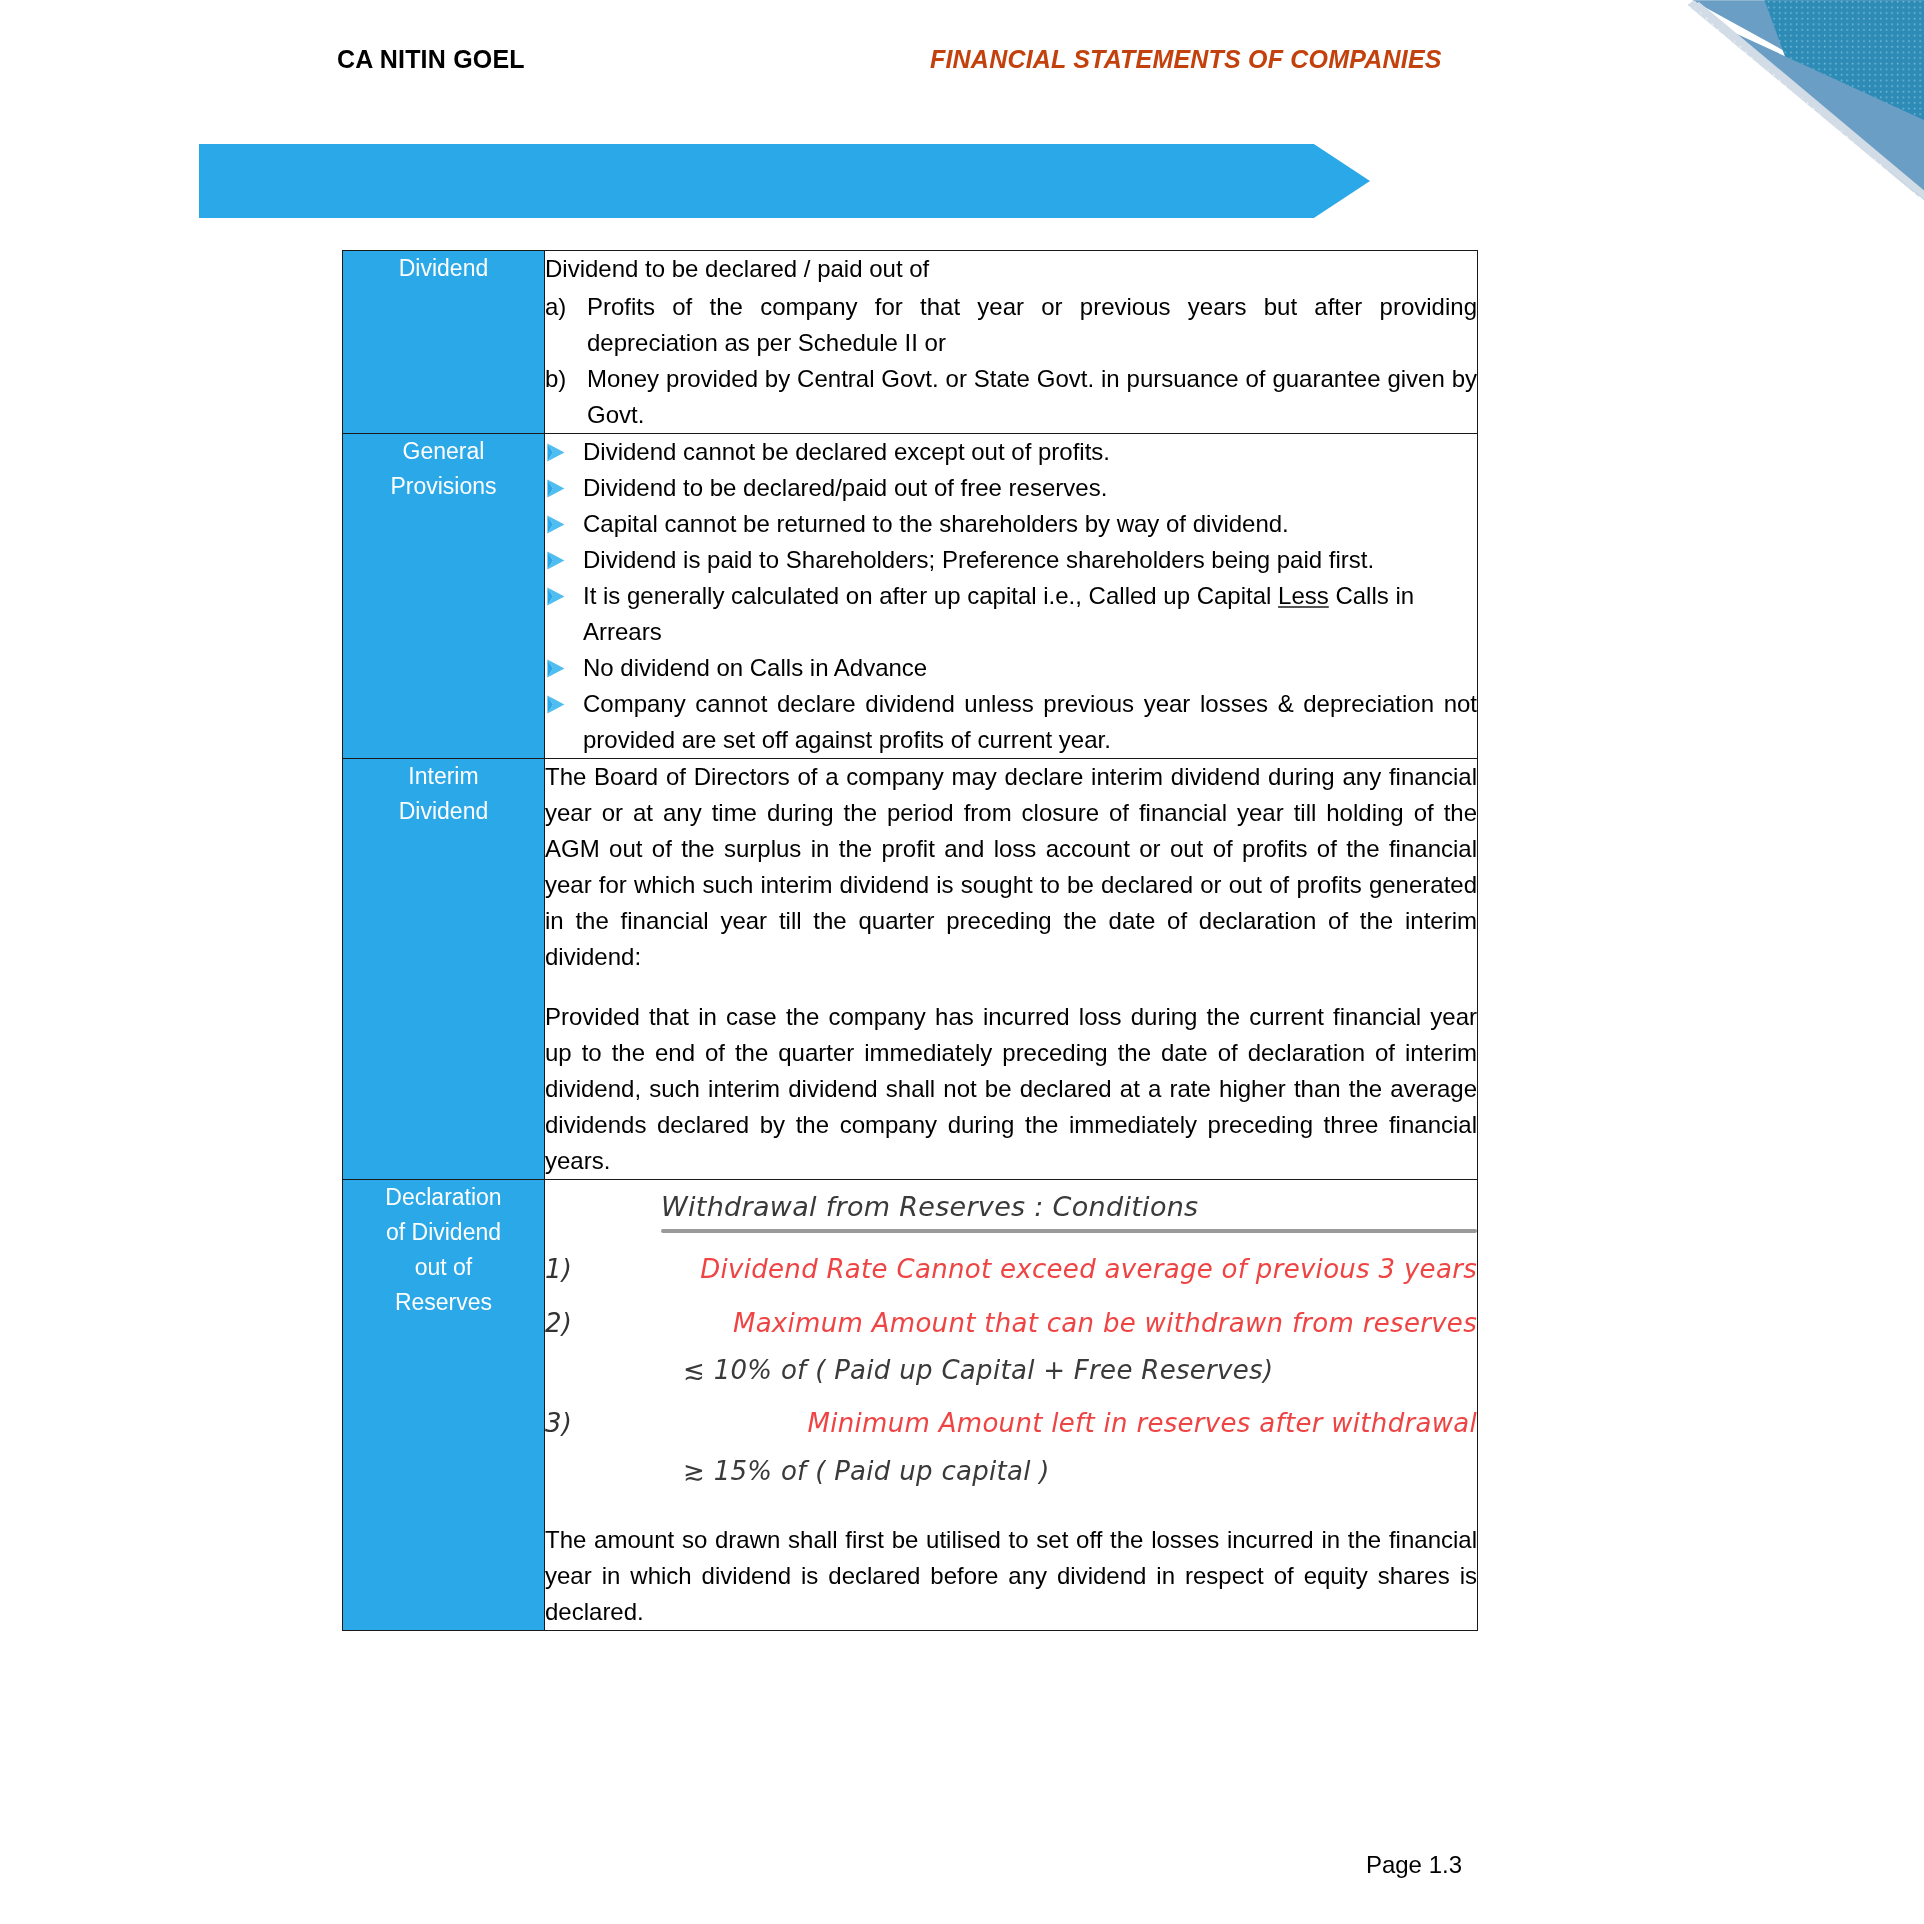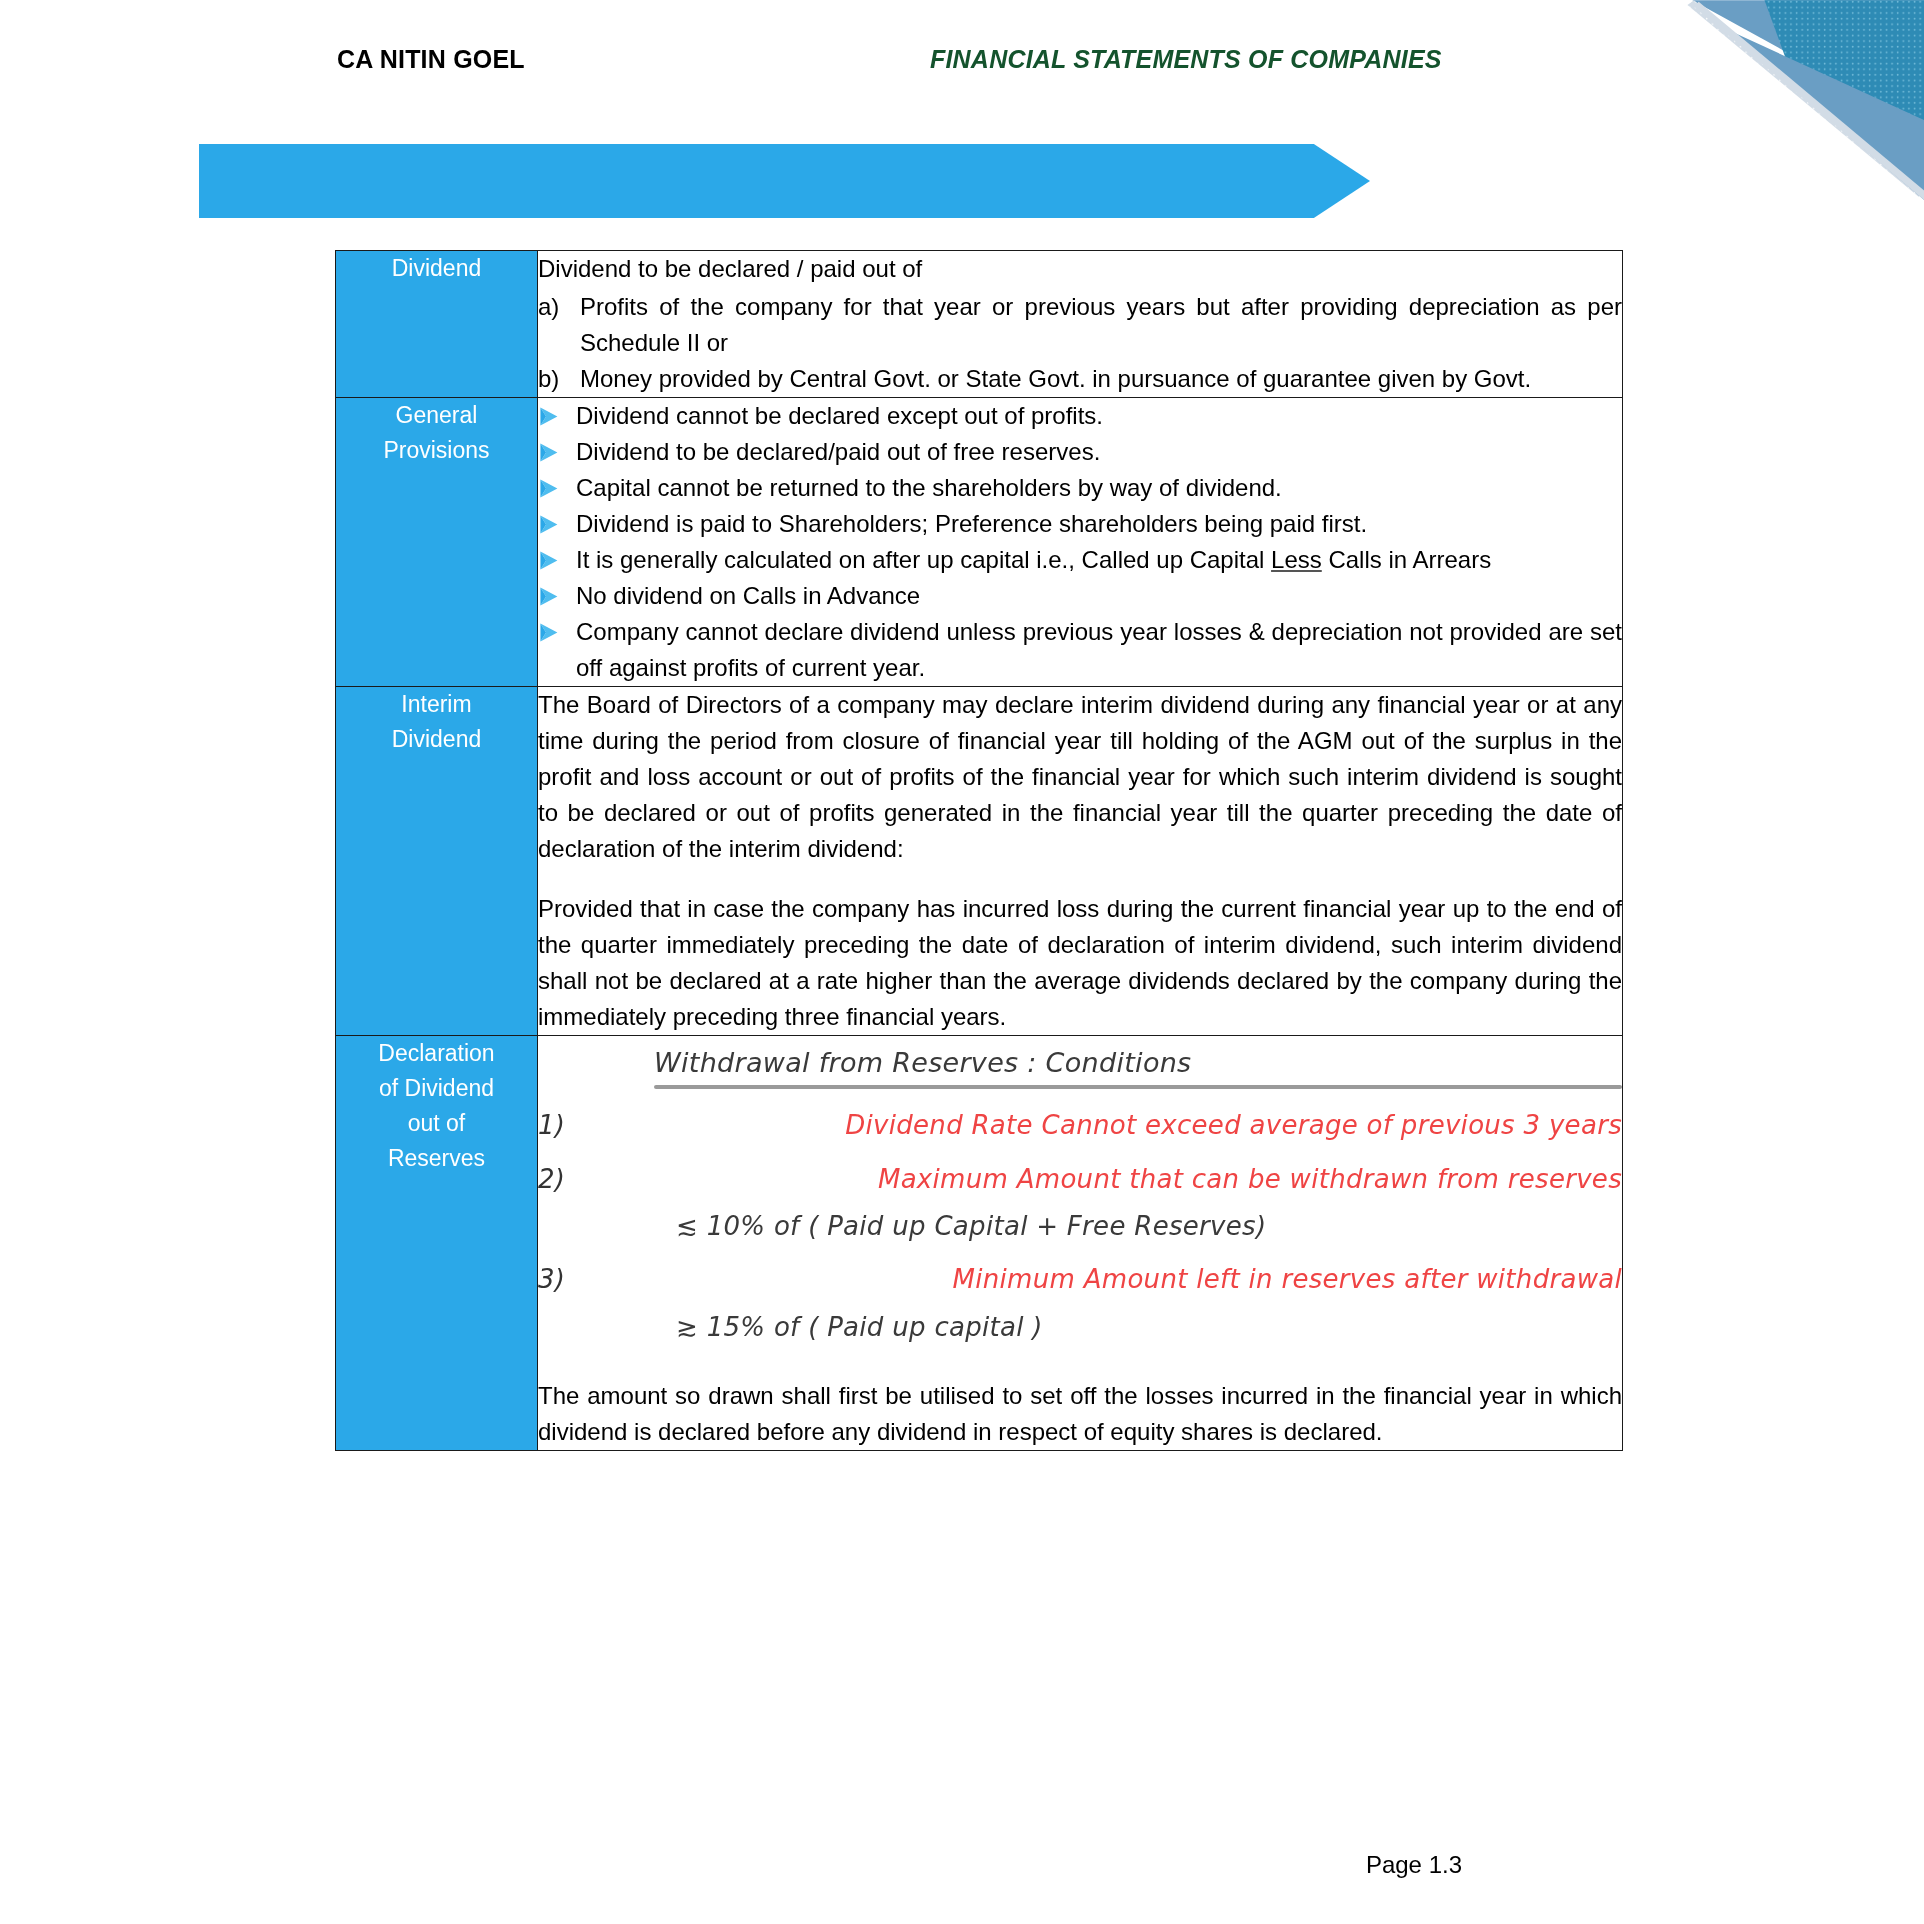--- a/index.html
+++ b/index.html
@@ -44,21 +44,21 @@
     font-family: "Liberation Sans", sans-serif;
   }
   .hdr-subject {
     position: absolute;
     left: 930px;
     top: 11.2px;
     font-size: 25px;
     font-weight: bold;
     font-style: italic;
     letter-spacing: 0.2px;
-    color: #14532d;
+    color: #c2410c;
     font-family: "Liberation Sans", sans-serif;
   }
 
   
   .title-banner-wrap {
     position: absolute;
     left: 199px;
     top: 144px;
     width: 1171px;
     height: 74px;
@@ -79,23 +79,23 @@
     font-weight: bold;
     color: #ffffff;
     white-space: nowrap;
     letter-spacing: 0.2px;
     font-family: "Liberation Sans", sans-serif;
   }
 
   
   .content-table {
     position: absolute;
-    left: 335px;
+    left: 342px;
     top: 250px;
-    width: 1288px;
+    width: 1136px;
     border-collapse: collapse;
     table-layout: fixed;
   }
   .content-table td {
     border: 1.6px solid #1a1a1a;
     vertical-align: top;
     padding: 0;
   }
   .label-cell {
     width: 201px;

